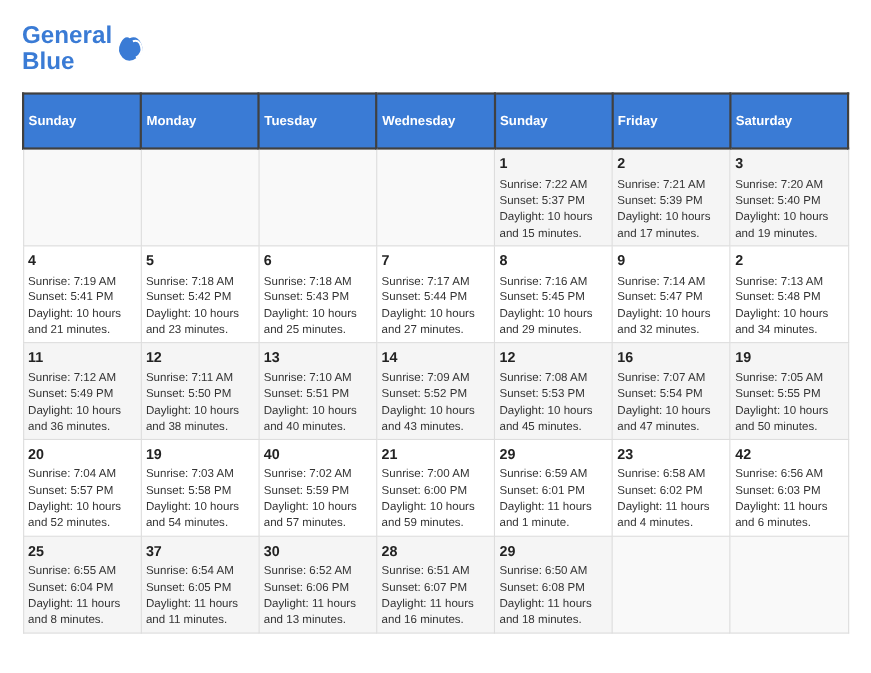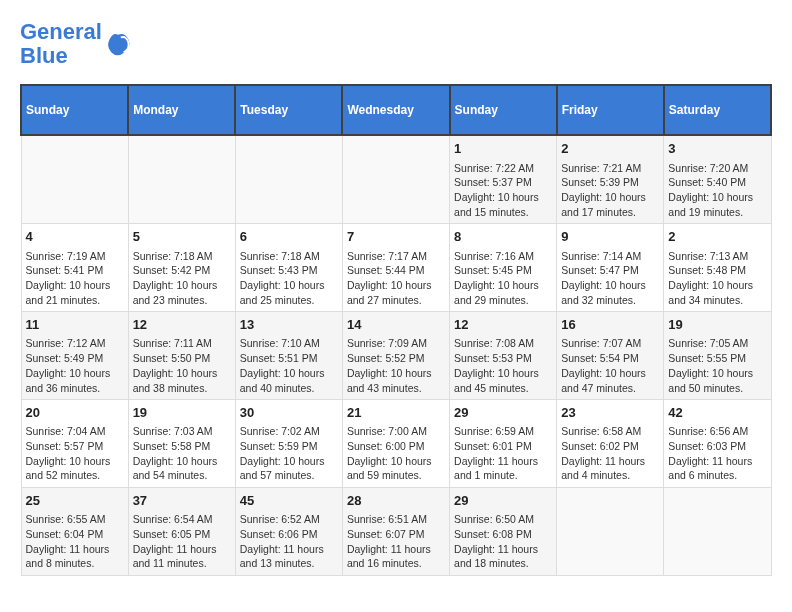--- a/index.html
+++ b/index.html
@@ -210,21 +210,21 @@
       <tr>
         <td>
           <span class="day-num">20</span>
           <div class="day-info">Sunrise: 7:04 AM<br>Sunset: 5:57 PM<br>Daylight: 10 hours<br>and 52 minutes.</div>
         </td>
         <td>
           <span class="day-num">19</span>
           <div class="day-info">Sunrise: 7:03 AM<br>Sunset: 5:58 PM<br>Daylight: 10 hours<br>and 54 minutes.</div>
         </td>
         <td>
-          <span class="day-num">30</span>
+          <span class="day-num">40</span>
           <div class="day-info">Sunrise: 7:02 AM<br>Sunset: 5:59 PM<br>Daylight: 10 hours<br>and 57 minutes.</div>
         </td>
         <td>
           <span class="day-num">21</span>
           <div class="day-info">Sunrise: 7:00 AM<br>Sunset: 6:00 PM<br>Daylight: 10 hours<br>and 59 minutes.</div>
         </td>
         <td>
           <span class="day-num">29</span>
           <div class="day-info">Sunrise: 6:59 AM<br>Sunset: 6:01 PM<br>Daylight: 11 hours<br>and 1 minute.</div>
         </td>
@@ -240,21 +240,21 @@
       <tr>
         <td>
           <span class="day-num">25</span>
           <div class="day-info">Sunrise: 6:55 AM<br>Sunset: 6:04 PM<br>Daylight: 11 hours<br>and 8 minutes.</div>
         </td>
         <td>
           <span class="day-num">37</span>
           <div class="day-info">Sunrise: 6:54 AM<br>Sunset: 6:05 PM<br>Daylight: 11 hours<br>and 11 minutes.</div>
         </td>
         <td>
-          <span class="day-num">45</span>
+          <span class="day-num">30</span>
           <div class="day-info">Sunrise: 6:52 AM<br>Sunset: 6:06 PM<br>Daylight: 11 hours<br>and 13 minutes.</div>
         </td>
         <td>
           <span class="day-num">28</span>
           <div class="day-info">Sunrise: 6:51 AM<br>Sunset: 6:07 PM<br>Daylight: 11 hours<br>and 16 minutes.</div>
         </td>
         <td>
           <span class="day-num">29</span>
           <div class="day-info">Sunrise: 6:50 AM<br>Sunset: 6:08 PM<br>Daylight: 11 hours<br>and 18 minutes.</div>
         </td>

